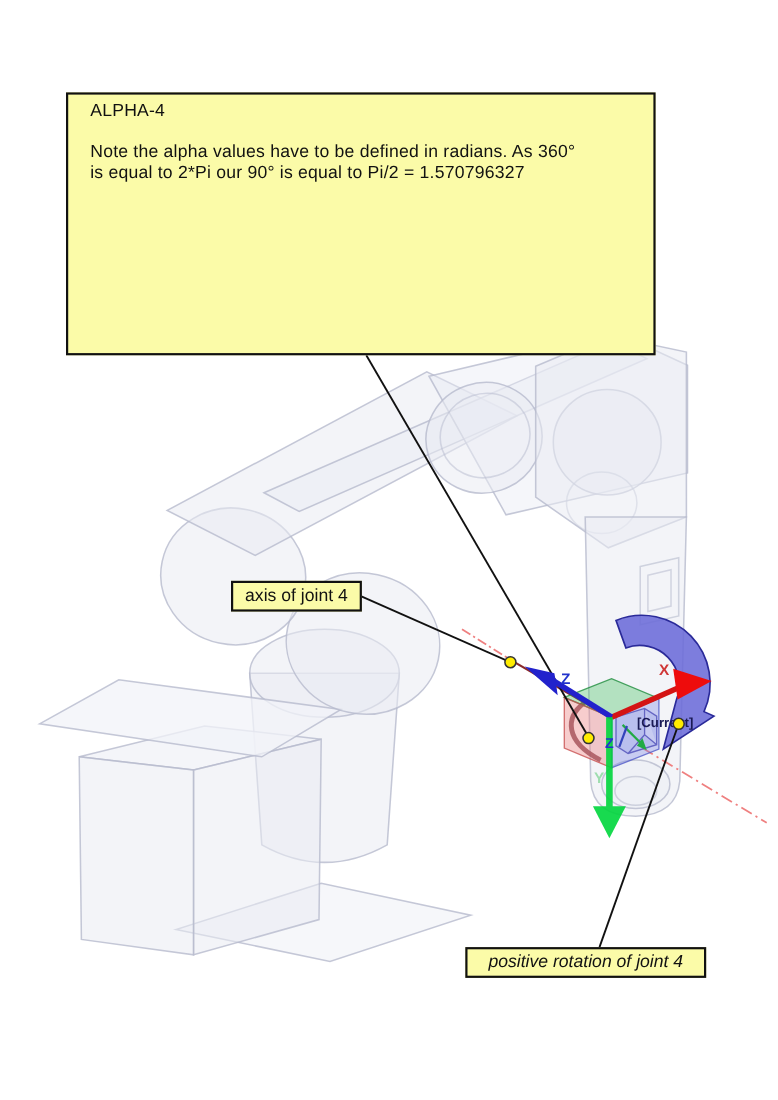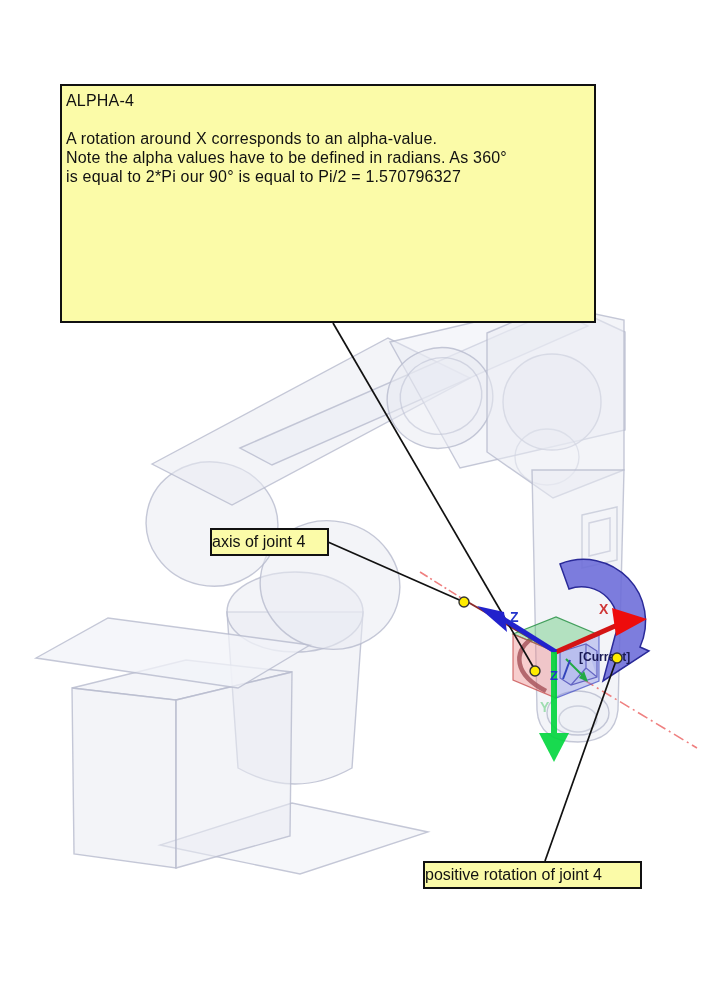--- a/index.html
+++ b/index.html
@@ -5,33 +5,33 @@
   html,body{margin:0;padding:0;}
   body{
     width:707px;height:1000px;position:relative;background:#ffffff;
     font-family:"Liberation Sans",sans-serif;overflow:hidden;
   }
   #stage{position:absolute;left:0;top:0;width:707px;height:1000px;}
   svg{position:absolute;left:0;top:0;}
   .note-box{
     position:absolute;left:60px;top:84px;width:536px;height:239px;
     background:#fbfba8;border:2px solid #111;box-sizing:border-box;
-    padding:5px 4px;z-index:5;
+    padding:5px 20px;z-index:5;
   }
   .note-line{
     font-size:16px;line-height:19px;min-height:19px;color:#111;
     white-space:pre;letter-spacing:0.2px;
   }
   .callout-box{
     position:absolute;background:#fbfba8;border:2px solid #111;
     box-sizing:border-box;font-size:16px;color:#111;line-height:24px;
-    z-index:5;white-space:pre;
+    text-align:center;z-index:5;white-space:pre;
   }
   #axis-label{left:210px;top:528px;width:119px;height:28px;}
-  #rot-label{left:423px;top:861px;width:219px;height:28px;}
+  #rot-label{left:423px;top:861px;width:219px;height:28px;font-style:italic;}
 </style>
 </head>
 <body>
 
 <div id="stage">
 
 <svg width="707" height="1000" viewBox="0 0 707 1000">
 
   <g fill="#e9ebf3" fill-opacity="0.55" stroke="#b6bacd" stroke-opacity="0.8" stroke-width="1.4">
 
@@ -118,21 +118,20 @@
   <g stroke="#333" stroke-width="1.4">
     <circle cx="464" cy="602" r="5" fill="#ffec00"></circle>
     <circle cx="535" cy="671" r="5" fill="#ffec00"></circle>
     <circle cx="617" cy="658" r="5" fill="#ffec00"></circle>
   </g>
 </svg>
 
   <div class="note-box">
     <div class="note-line">ALPHA-4</div>
     <div class="note-line"></div>
-    <div class="note-line">A rotation around X corresponds to an alpha-value.</div>
     <div class="note-line">Note the alpha values have to be defined in radians. As 360°</div>
     <div class="note-line">is equal to 2*Pi our 90° is equal to Pi/2 = 1.570796327</div>
     <div class="note-line"></div>
   </div>
 
   <div id="axis-label" class="callout-box">axis of joint 4</div>
 
   <div id="rot-label" class="callout-box">positive rotation of joint 4</div>
 
 </div>

